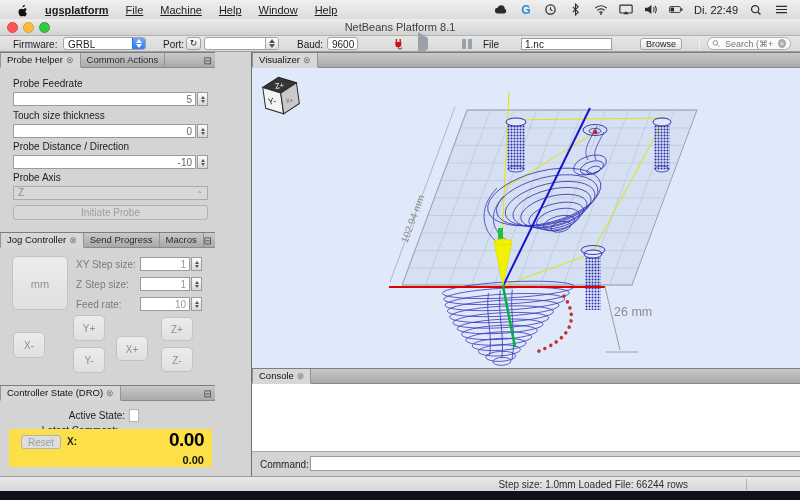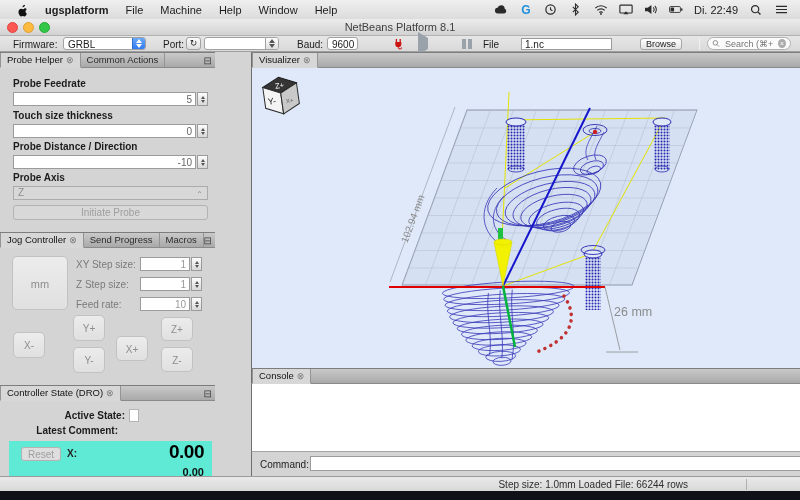--- a/index.html
+++ b/index.html
@@ -2,21 +2,21 @@
 <html><head>
 <meta charset="utf-8">
 <style>
   html,body{margin:0;padding:0;background:#222;}
   *{box-sizing:border-box;font-family:"Liberation Sans",sans-serif;}
   .screen{position:relative;width:800px;height:500px;background:#151515;overflow:hidden;}
 
   
   .menubar{position:absolute;left:0;top:0;width:800px;height:19px;background:linear-gradient(#efefef,#dcdcdc);
     display:flex;align-items:center;font-size:11px;color:#1c1c1c;}
-  .mb-left{display:flex;align-items:center;gap:17px;padding-left:14px;}
+  .mb-left{display:flex;align-items:center;gap:17px;padding-left:14px;text-decoration:underline;}
   .mb-app{font-weight:bold;}
   .mb-right{margin-left:auto;display:flex;align-items:center;gap:11px;padding-right:12px;}
   .mb-ic{display:inline-flex;width:14px;height:14px;align-items:center;justify-content:center;}
   .mb-ic svg{display:block;}
   .g-logo{font-weight:bold;color:#1e8fdb;font-size:12px;}
 
   
   .window{position:absolute;left:0;top:19px;width:800px;height:472px;background:#d4d4d4;}
   .titlebar{position:absolute;left:0;top:0;width:100%;height:17px;background:linear-gradient(#ececec,#d2d2d2);
     border-bottom:1px solid #b2b2b2;}
@@ -60,36 +60,36 @@
   .rightcol{position:absolute;left:215px;top:0;width:565px;height:424px;margin-left:36px;}
 
   .tabrow{position:relative;height:16px;background:linear-gradient(#c9c9c9,#a9a9a9);border-top:1px solid #7d7d7d;border-bottom:1px solid #8a8a8a;display:flex;font-size:9.5px;}
   .tab{padding:0 6px;line-height:14px;color:#2b2b2b;border-right:1px solid #949494;display:flex;align-items:center;gap:3px;white-space:nowrap;}
   .tab.active{background:#d7d7d7;color:#111;margin-bottom:-1px;border-bottom:1px solid #d7d7d7;border-left:1px solid #949494;}
   .closeic{color:#777;font-size:9px;line-height:9px;}
   .minic{position:absolute;right:3px;top:2px;color:#444;font-size:10px;line-height:11px;}
 
   .panel{position:absolute;left:0;width:215px;background:#d4d4d4;}
   .pcontent{position:relative;}
-  .flabel{position:absolute;left:13px;font-size:10px;font-weight:700;color:#1c1c1c;}
+  .flabel{position:absolute;left:13px;font-size:10px;font-weight:400;color:#1c1c1c;}
   .numfield{position:absolute;height:14px;border:1px solid #9b9b9b;background:#fff;font-size:10px;text-align:right;color:#666;padding:0 3px;}
   .stepper{position:absolute;width:11px;height:14px;border:1px solid #9b9b9b;background:linear-gradient(#fdfdfd,#d8d8d8);
     display:flex;flex-direction:column;align-items:center;justify-content:center;}
   .stepper .tri-u{border-bottom-width:3px;border-left-width:2.5px;border-right-width:2.5px;}
   .stepper .tri-d{border-top-width:3px;border-left-width:2.5px;border-right-width:2.5px;}
   .dselect{position:absolute;height:14px;border:1px solid #ababab;background:#d8d8d8;font-size:10px;color:#8e8e8e;padding:0 4px;line-height:12px;}
   .dselect .chev{position:absolute;right:4px;top:2px;font-size:8px;color:#8e8e8e;}
   .dbutton{position:absolute;height:15px;border:1px solid #b3b3b3;border-radius:3px;background:#d8d8d8;
     font-size:10px;color:#9e9e9e;text-align:center;line-height:13px;}
   .jogbtn{position:absolute;border:1px solid #c2c2c2;border-radius:5px;background:linear-gradient(#ececec,#e0e0e0);
     font-size:10px;color:#8e8e8e;text-align:center;}
   .gray-lbl{position:absolute;font-size:10px;color:#7a7a7a;}
 
   
-  .drobox{position:absolute;left:9px;right:3px;top:40px;height:38px;background:#5eead4;overflow:hidden;}
+  .drobox{position:absolute;left:9px;right:3px;top:28px;height:38px;background:#fde047;overflow:hidden;}
   .bignum{position:absolute;right:8px;top:0;font-size:19px;font-weight:bold;color:#000;letter-spacing:-0.5px;}
   .smallnum{position:absolute;right:8px;top:25px;font-size:11px;font-weight:bold;color:#111;}
   .wfield{position:absolute;background:#fff;border:1px solid #b5b5b5;}
 
   
   .vizcontent{position:absolute;left:0;top:16px;width:585px;height:300px;background:#dfe9fa;border-left:1px solid #6e6e6e;}
   .consolewhite{position:absolute;left:0;top:16px;width:585px;height:68px;background:#fff;border-left:1px solid #6e6e6e;border-bottom:1px solid #a5a5a5;}
   .cmdrow{position:absolute;left:0;top:84px;width:585px;height:24px;background:#d4d4d4;border-left:1px solid #6e6e6e;}
   .cmdrow .lbl{position:absolute;left:8px;top:7px;font-size:10px;color:#1d1d1d;}
   .cmdrow input{position:absolute;left:58px;top:4px;width:518px;height:15px;border:1px solid #9b9b9b;background:#fff;font-size:10px;padding:0 3px;}

